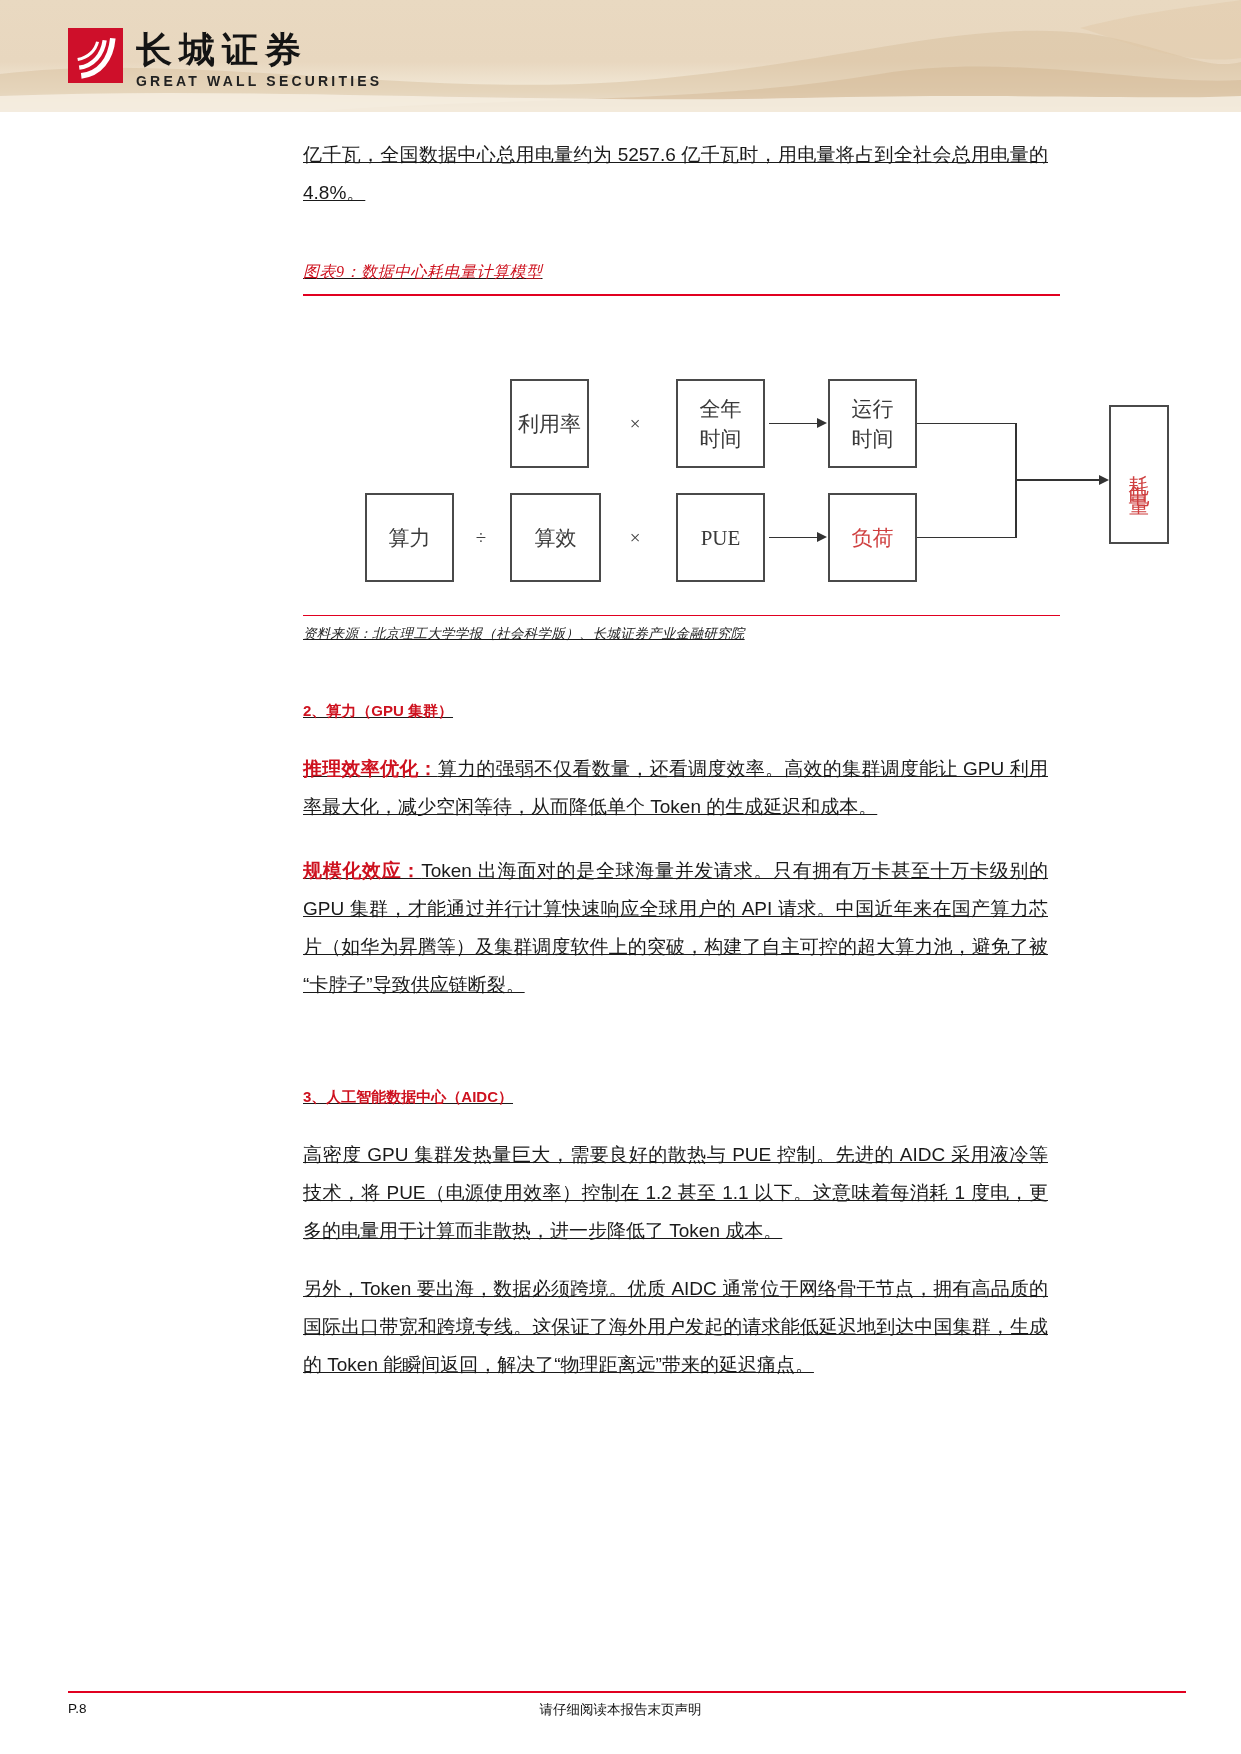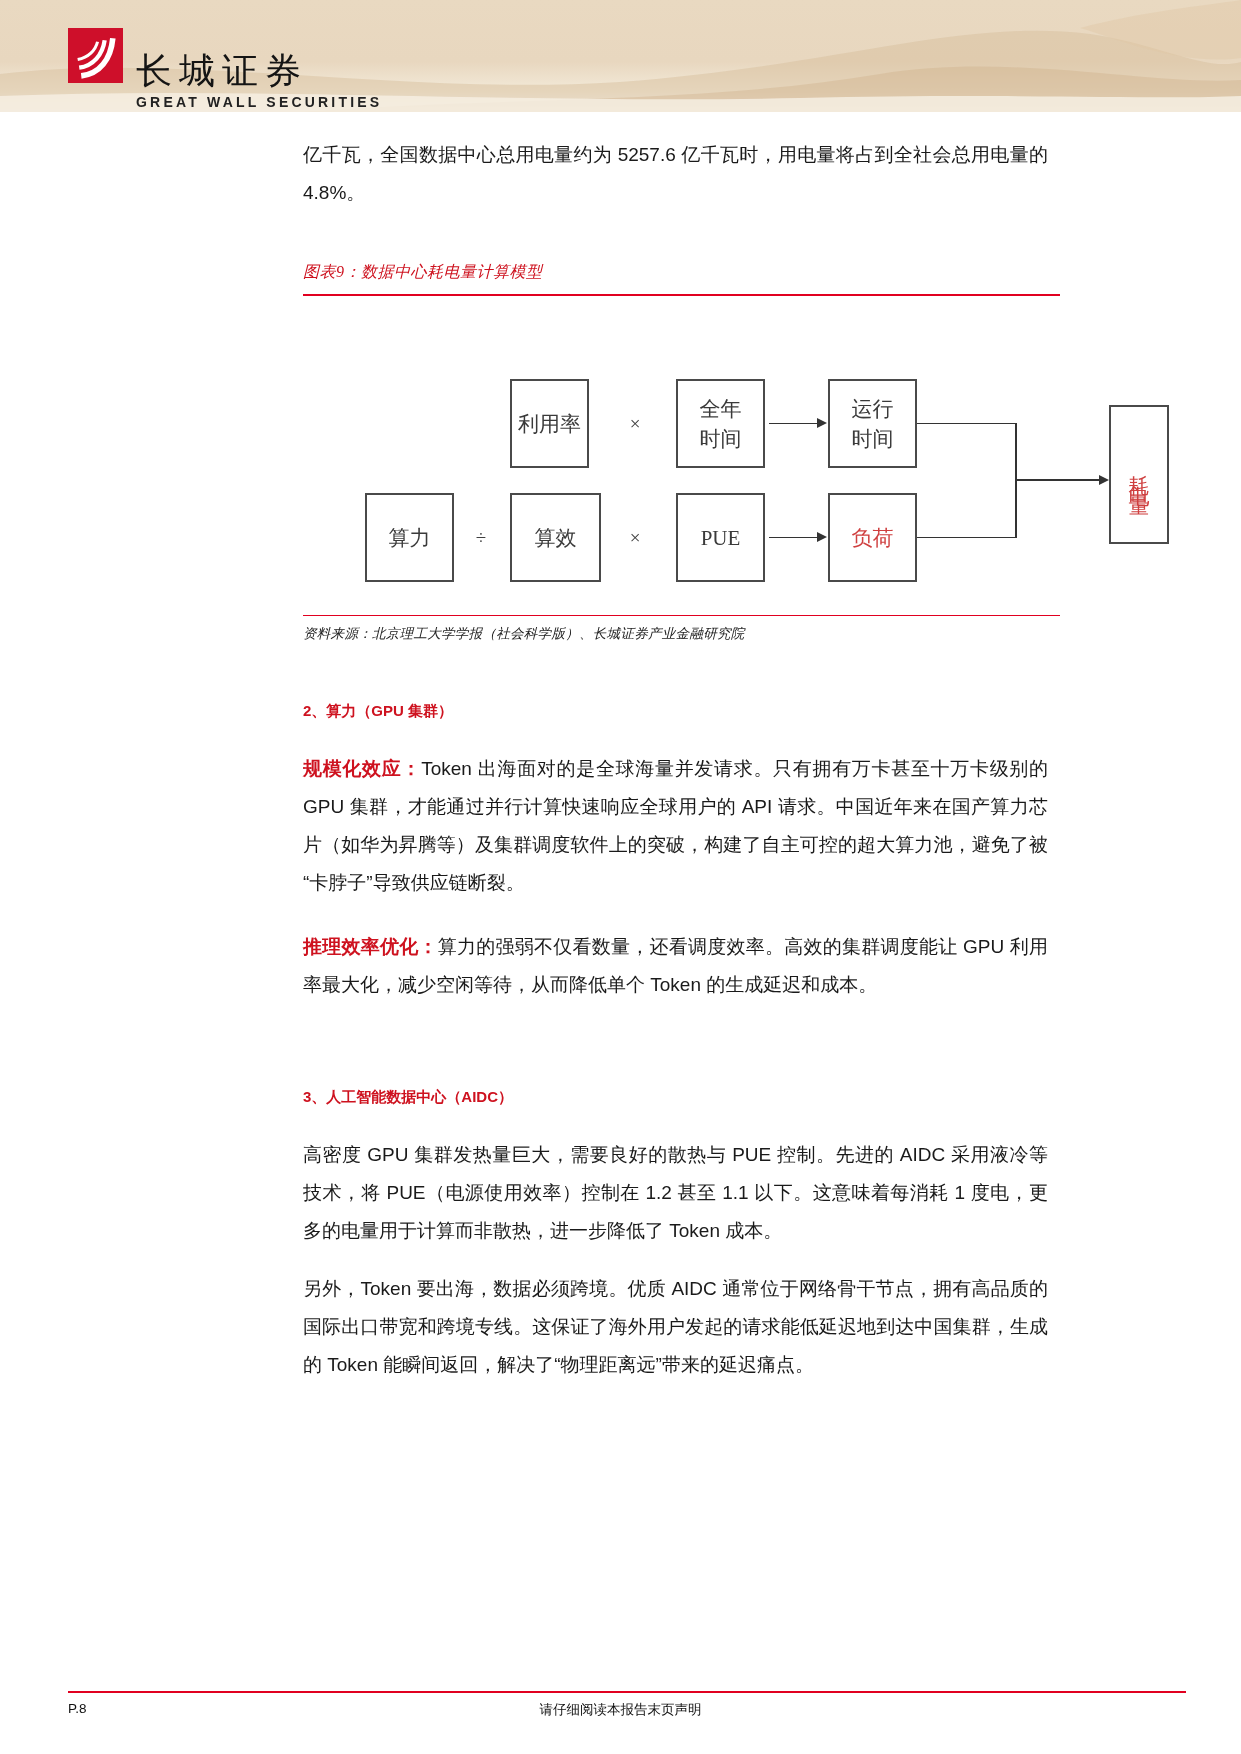--- a/index.html
+++ b/index.html
@@ -17,24 +17,24 @@
   }
   
   .header{
     position:absolute;top:0;left:0;width:1241px;height:112px;overflow:hidden;
     background:linear-gradient(180deg,#e9d9c1 0%,#e8d7bf 55%,#f3ead9 82%,#ffffff 100%);
   }
   .header-art{position:absolute;top:0;left:0;width:100%;height:100%;}
   .logo{position:absolute;left:68px;top:28px;display:flex;align-items:flex-start;}
   .logo-mark{width:55px;height:55px;background:var(--logo-red);flex:0 0 auto;}
   .logo-text{margin-left:13px;padding-top:2px;}
-  .logo-cn{font-size:36px;font-weight:400;letter-spacing:7px;color:#141414;line-height:40px;font-family:"Liberation Sans",sans-serif;margin-top:21px;}
+  .logo-cn{font-size:36px;font-weight:700;letter-spacing:7px;color:#141414;line-height:40px;font-family:"Liberation Sans",sans-serif;}
   .logo-en{margin-top:3px;font-size:14px;font-weight:700;letter-spacing:3.2px;color:#222;}
   
-  .content{position:absolute;left:303px;top:112px;width:745px;}
+  .content{position:absolute;left:303px;top:112px;width:745px;text-decoration:underline;}
   .para{font-size:19px;line-height:38px;text-align:justify;text-justify:inter-ideograph;color:#1a1a1a;}
   .lead{color:var(--accent-red);font-weight:700;}
   .intro{margin-top:24px;}
   .figure-title{
     margin-top:50px;font-family:"Liberation Serif",serif;font-style:italic;
     font-size:16px;color:var(--accent-red);letter-spacing:.5px;
   }
   .rule{border:0;border-top:2px solid var(--rule-red);margin-top:11px;width:757px;}
   .rule.thin{border-top-width:1.5px;}
   
@@ -128,22 +128,22 @@
     <div class="cline" style="left:712px;top:86.5px;width:1.6px;height:115.6px;"></div>
     <div class="harrow" style="left:712px;top:143px;width:85px;"></div>
 
     <div class="dbox red vertical" style="left:806px;top:69px;width:60px;height:139px;">耗电量</div>
   </div>
 
   <hr class="rule thin">
   <div class="source">资料来源：北京理工大学学报（社会科学版）、长城证券产业金融研究院</div>
 
   <h2 class="sec-heading">2、算力（GPU 集群）</h2>
+  <p class="para p-gap"><span class="lead">推理效率优化：</span><span>算力的强弱不仅看数量，还看调度效率。高效的集群调度能让 GPU 利用率最大化，减少空闲等待，从而降低单个 Token 的生成延迟和成本。</span></p>
   <p class="para p-gap"><span class="lead">规模化效应：</span><span>Token 出海面对的是全球海量并发请求。只有拥有万卡甚至十万卡级别的 GPU 集群，才能通过并行计算快速响应全球用户的 API 请求。中国近年来在国产算力芯片（如华为昇腾等）及集群调度软件上的突破，构建了自主可控的超大算力池，避免了被“卡脖子”导致供应链断裂。</span></p>
-  <p class="para p-gap"><span class="lead">推理效率优化：</span><span>算力的强弱不仅看数量，还看调度效率。高效的集群调度能让 GPU 利用率最大化，减少空闲等待，从而降低单个 Token 的生成延迟和成本。</span></p>
 
   <h2 class="sec-heading big-gap">3、人工智能数据中心（AIDC）</h2>
   <p class="para p-gap">高密度 GPU 集群发热量巨大，需要良好的散热与 PUE 控制。先进的 AIDC 采用液冷等技术，将 PUE（电源使用效率）控制在 1.2 甚至 1.1 以下。这意味着每消耗 1 度电，更多的电量用于计算而非散热，进一步降低了 Token 成本。</p>
   <p class="para p-gap-sm">另外，Token 要出海，数据必须跨境。优质 AIDC 通常位于网络骨干节点，拥有高品质的国际出口带宽和跨境专线。这保证了海外用户发起的请求能低延迟地到达中国集群，生成的 Token 能瞬间返回，解决了“物理距离远”带来的延迟痛点。</p>
 
 </div>
 
 <hr class="footer-rule">
 <div class="footer-page">P.8</div>
 <div class="footer-disclaimer">请仔细阅读本报告末页声明</div>

